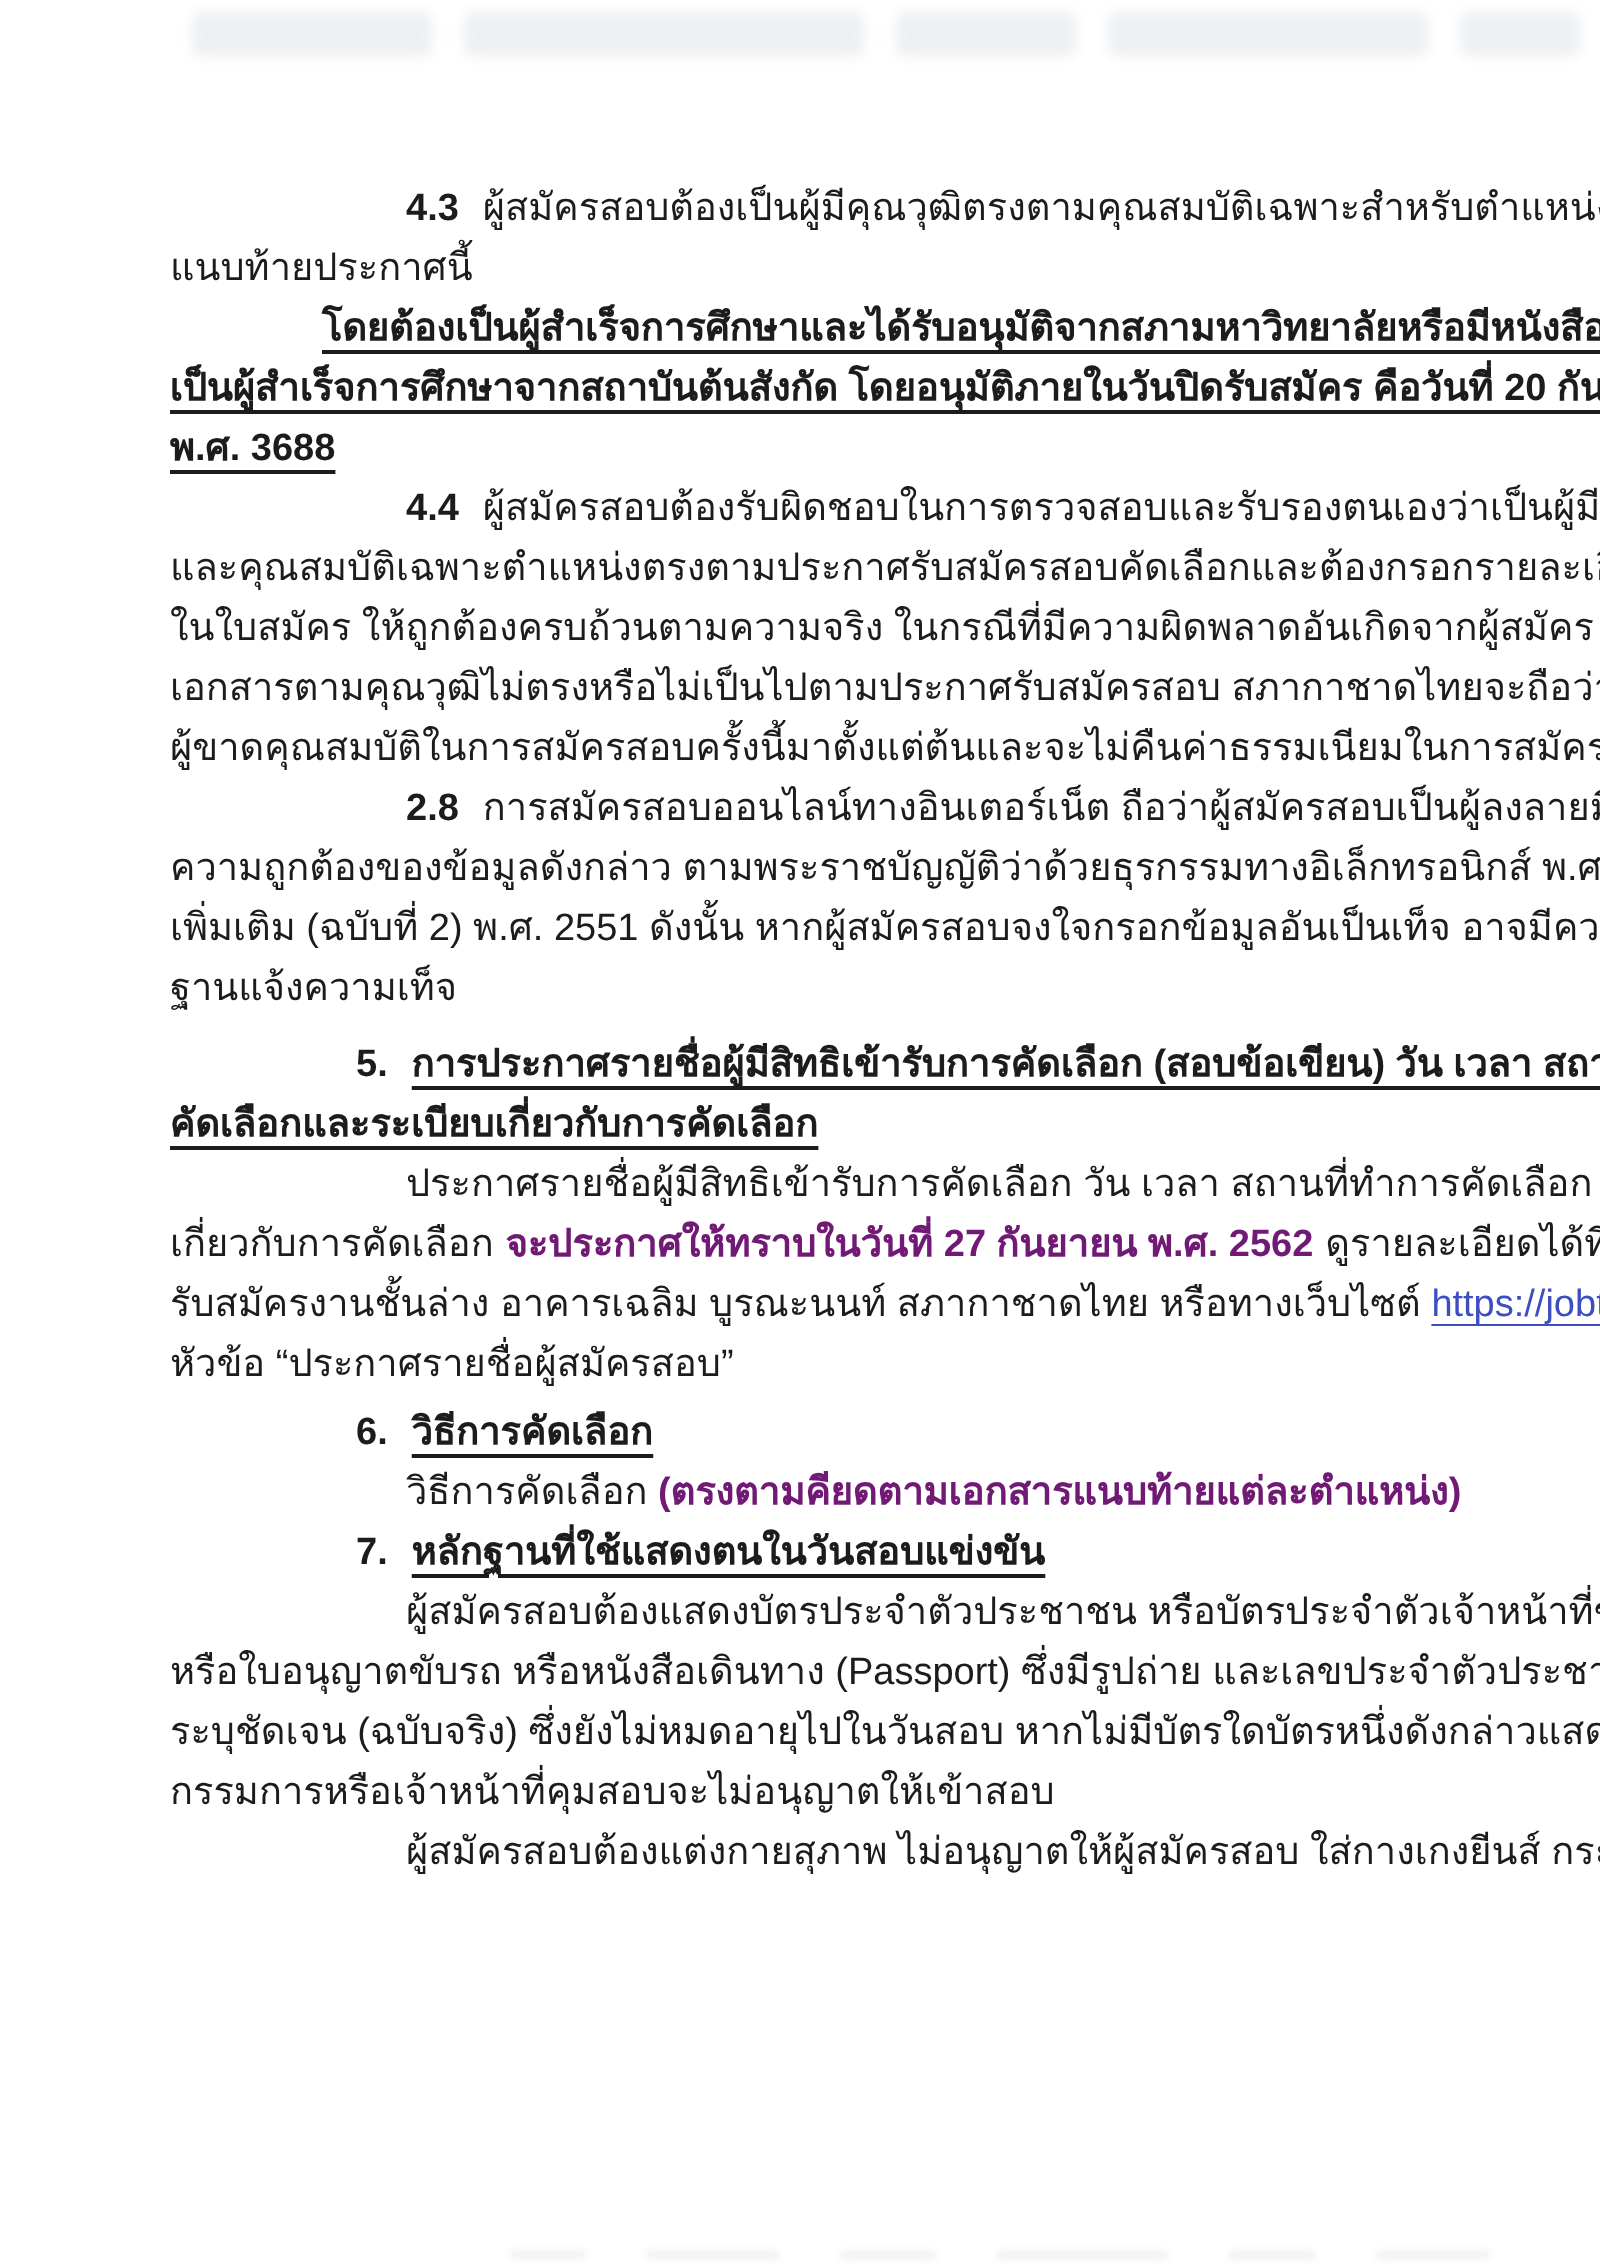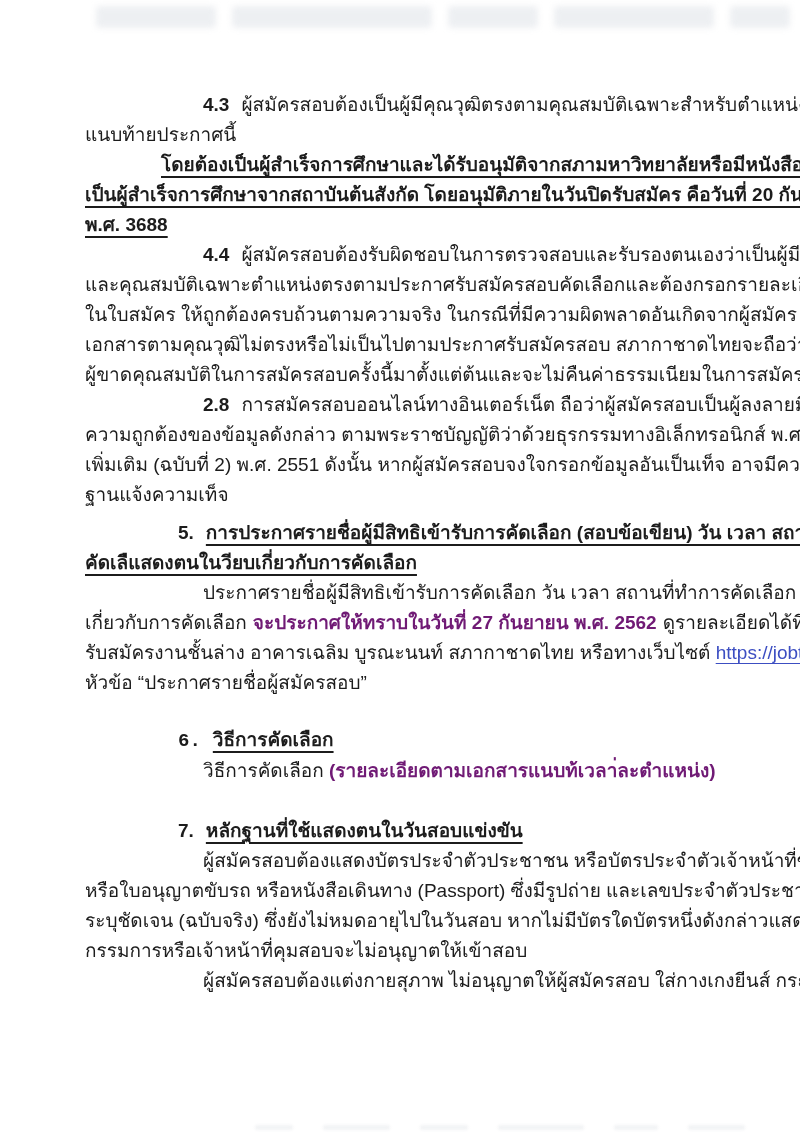--- a/index.html
+++ b/index.html
@@ -16,22 +16,22 @@
   .ind-p{padding-left:118px;}   
   .ind-e{padding-left:76px;}    
   .ind-h{padding-left:93px;}    
   .b{font-weight:bold;}
   .u{text-decoration:underline;text-underline-offset:5px;text-decoration-thickness:1.5px;}
   .num{font-weight:bold;margin-right:12px;}
   .red{color:#701a75;font-weight:bold;}
   .red-gap{margin-left:6px;margin-right:6px;}
   .link{color:#3c4ec2;text-decoration:underline;text-underline-offset:4px;cursor:pointer;}
   .mt8{margin-top:8px;}
-  .mt12{margin-top:28px;font-family:Liberation Mono, monospace;}
-  .mt30{margin-top:30px;}
+  .mt12{margin-top:4px;}
+  .mt30{}
   
   .ghost-top{position:absolute;top:6px;left:96px;right:0;height:28px;display:flex;gap:16px;filter:blur(3px);opacity:.55;}
   .ghost-top span{background:#dfe3e8;border-radius:4px;height:22px;display:inline-block;}
   .ghost-bottom{position:absolute;bottom:1px;left:255px;right:55px;height:6px;display:flex;gap:30px;filter:blur(1.5px);opacity:.55;}
   .ghost-bottom span{background:#e6e9ec;height:5px;border-radius:2px;display:inline-block;}
 </style>
 </head>
 <body>
 
 <div class="ghost-top">
@@ -73,40 +73,40 @@
     <span class="num">2.8</span><span>การสมัครสอบออนไลน์ทางอินเตอร์เน็ต ถือว่าผู้สมัครสอบเป็นผู้ลงลายมือชื่อและรับรอง</span>
   </div>
   <div class="line"><span>ความถูกต้องของข้อมูลดังกล่าว ตามพระราชบัญญัติว่าด้วยธุรกรรมทางอิเล็กทรอนิกส์ พ.ศ. 2544 และที่แก้ไข</span></div>
   <div class="line"><span>เพิ่มเติม  (ฉบับที่ 2) พ.ศ. 2551 ดังนั้น หากผู้สมัครสอบจงใจกรอกข้อมูลอันเป็นเท็จ อาจมีความผิดทางอาญา</span></div>
   <div class="line"><span>ฐานแจ้งความเท็จ</span></div>
 
   <div class="line ind-h mt8">
     <span class="num">5.</span><span class="b u">การประกาศรายชื่อผู้มีสิทธิเข้ารับการคัดเลือก (สอบข้อเขียน) วัน เวลา สถานที่ทำการ</span>
   </div>
   <div class="line">
-    <span class="b u">คัดเลืแสดงตนในวียบเกี่ยวกับการคัดเลือก</span>
+    <span class="b u">คัดเลือกและระเบียบเกี่ยวกับการคัดเลือก</span>
   </div>
   <div class="line ind-p">
     <span>ประกาศรายชื่อผู้มีสิทธิเข้ารับการคัดเลือก วัน เวลา สถานที่ทำการคัดเลือก และระเบียบ</span>
   </div>
   <div class="line">
     <span>เกี่ยวกับการคัดเลือก</span><span class="red red-gap">จะประกาศให้ทราบในวันที่ 27 กันยายน พ.ศ. 2562</span><span>ดูรายละเอียดได้ที่ บอร์ดประกาศ</span>
   </div>
   <div class="line">
     <span>รับสมัครงานชั้นล่าง อาคารเฉลิม บูรณะนนท์ สภากาชาดไทย หรือทางเว็บไซต์ </span><a class="link">https://jobtrc.redcross.or.th</a>
   </div>
   <div class="line">
     <span>หัวข้อ “ประกาศรายชื่อผู้สมัครสอบ”</span>
   </div>
 
   <div class="line ind-h mt12">
     <span class="num">6.</span><span class="b u">วิธีการคัดเลือก</span>
   </div>
   <div class="line ind-p">
-    <span>วิธีการคัดเลือก </span><span class="red">(รายละเอียดตามเอกสารแนบท้เวลา่ละตำแหน่ง)</span>
+    <span>วิธีการคัดเลือก </span><span class="red">(ตรงตามคียดตามเอกสารแนบท้ายแต่ละตำแหน่ง)</span>
   </div>
 
   <div class="line ind-h mt30">
     <span class="num">7.</span><span class="b u">หลักฐานที่ใช้แสดงตนในวันสอบแข่งขัน</span>
   </div>
   <div class="line ind-p"><span>ผู้สมัครสอบต้องแสดงบัตรประจำตัวประชาชน หรือบัตรประจำตัวเจ้าหน้าที่ของรัฐ</span></div>
   <div class="line"><span>หรือใบอนุญาตขับรถ หรือหนังสือเดินทาง (Passport) ซึ่งมีรูปถ่าย และเลขประจำตัวประชาชน 13 หลัก</span></div>
   <div class="line"><span>ระบุชัดเจน (ฉบับจริง) ซึ่งยังไม่หมดอายุไปในวันสอบ หากไม่มีบัตรใดบัตรหนึ่งดังกล่าวแสดงตนในการเข้าสอบ</span></div>
   <div class="line"><span>กรรมการหรือเจ้าหน้าที่คุมสอบจะไม่อนุญาตให้เข้าสอบ</span></div>
 

